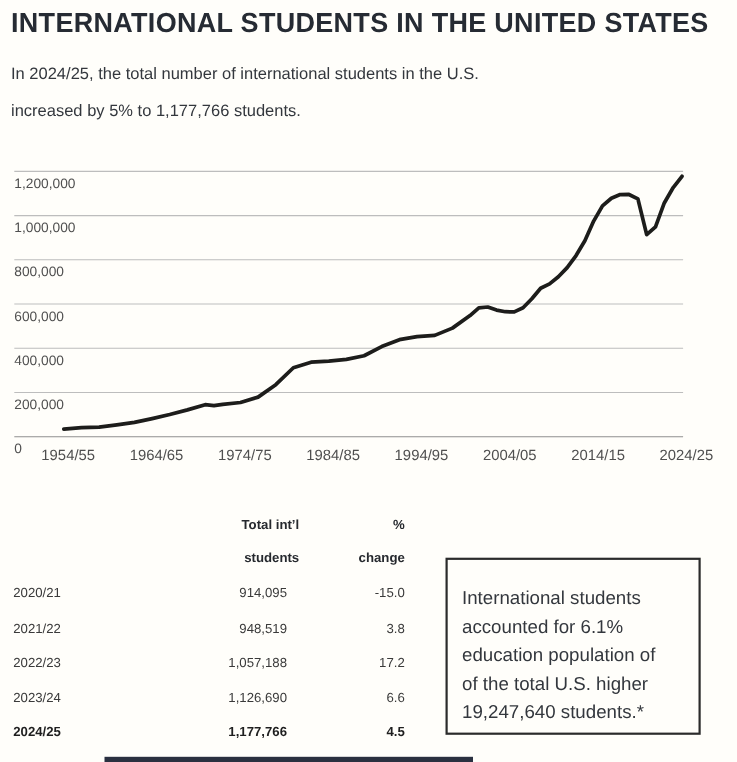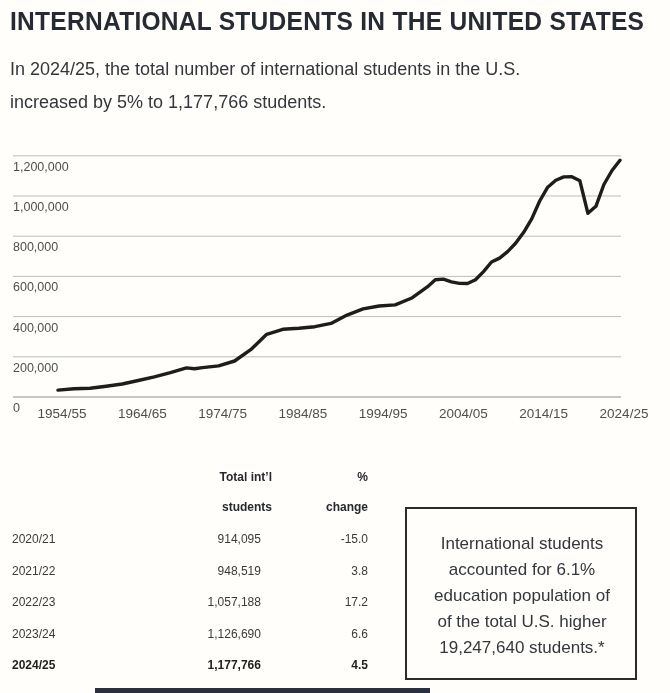--- a/index.html
+++ b/index.html
@@ -12,40 +12,40 @@
   .abs{position:absolute;}
   .page-title{
     left:10px;top:7px;width:655px;
     font-size:25px;font-weight:700;letter-spacing:.3px;
     color:var(--c-title_text,#262b33);
     transform:scaleX(.98);transform-origin:left center;
     white-space:nowrap;
   }
   .subtitle{
     left:10px;width:620px;
-    font-size:18px;color:var(--c-body_text,#33373d);
+    font-size:15px;color:var(--c-body_text,#33373d);
     white-space:nowrap;
   }
   .sub1{top:59px;} .sub2{top:92px;}
   #chart{left:0;top:145px;width:670px;height:280px;display:block;}
   .ylab{font-family:"Liberation Sans","DejaVu Sans",sans-serif;font-size:12.5px;fill:var(--c-axis_text,#4f4f4f);}
   .xlab{font-family:"Liberation Sans","DejaVu Sans",sans-serif;font-size:13.5px;fill:var(--c-axis_text,#4f4f4f);}
   .table-wrap{left:12px;top:462px;width:356px;font-size:12px;color:#3a3a3a;}
   .thead{display:flex;font-weight:700;color:#26292e;line-height:30px;}
   .trow{display:flex;line-height:31.5px;height:31.5px;gap:24px;}
   .c1{width:95px;text-align:left;}
   .c2{width:165px;text-align:right;}
   .c3{width:96px;text-align:right;}
   .trow.emph{font-weight:700;color:#1f1f1f;}
   #table-rows{margin-top:2px;}
   .note-box{
     left:405px;top:507px;width:204px;height:135px;
     border:2px solid var(--c-note_border,#2b2b2b);
-    padding:22px 11px 12px 13px;
-    font-size:17px;line-height:26px;color:var(--c-body_text,#33373d);text-align:center;
+    padding:22px 11px 0 13px;
+    font-size:17px;line-height:26px;color:var(--c-body_text,#33373d);
   }
   .note-line{white-space:nowrap;}
   .footer-bar{
     left:95px;top:688px;width:335px;height:5px;
     background:var(--c-footer_bar,#2a3040);
   }
 </style>
 </head>
 <body>
 

